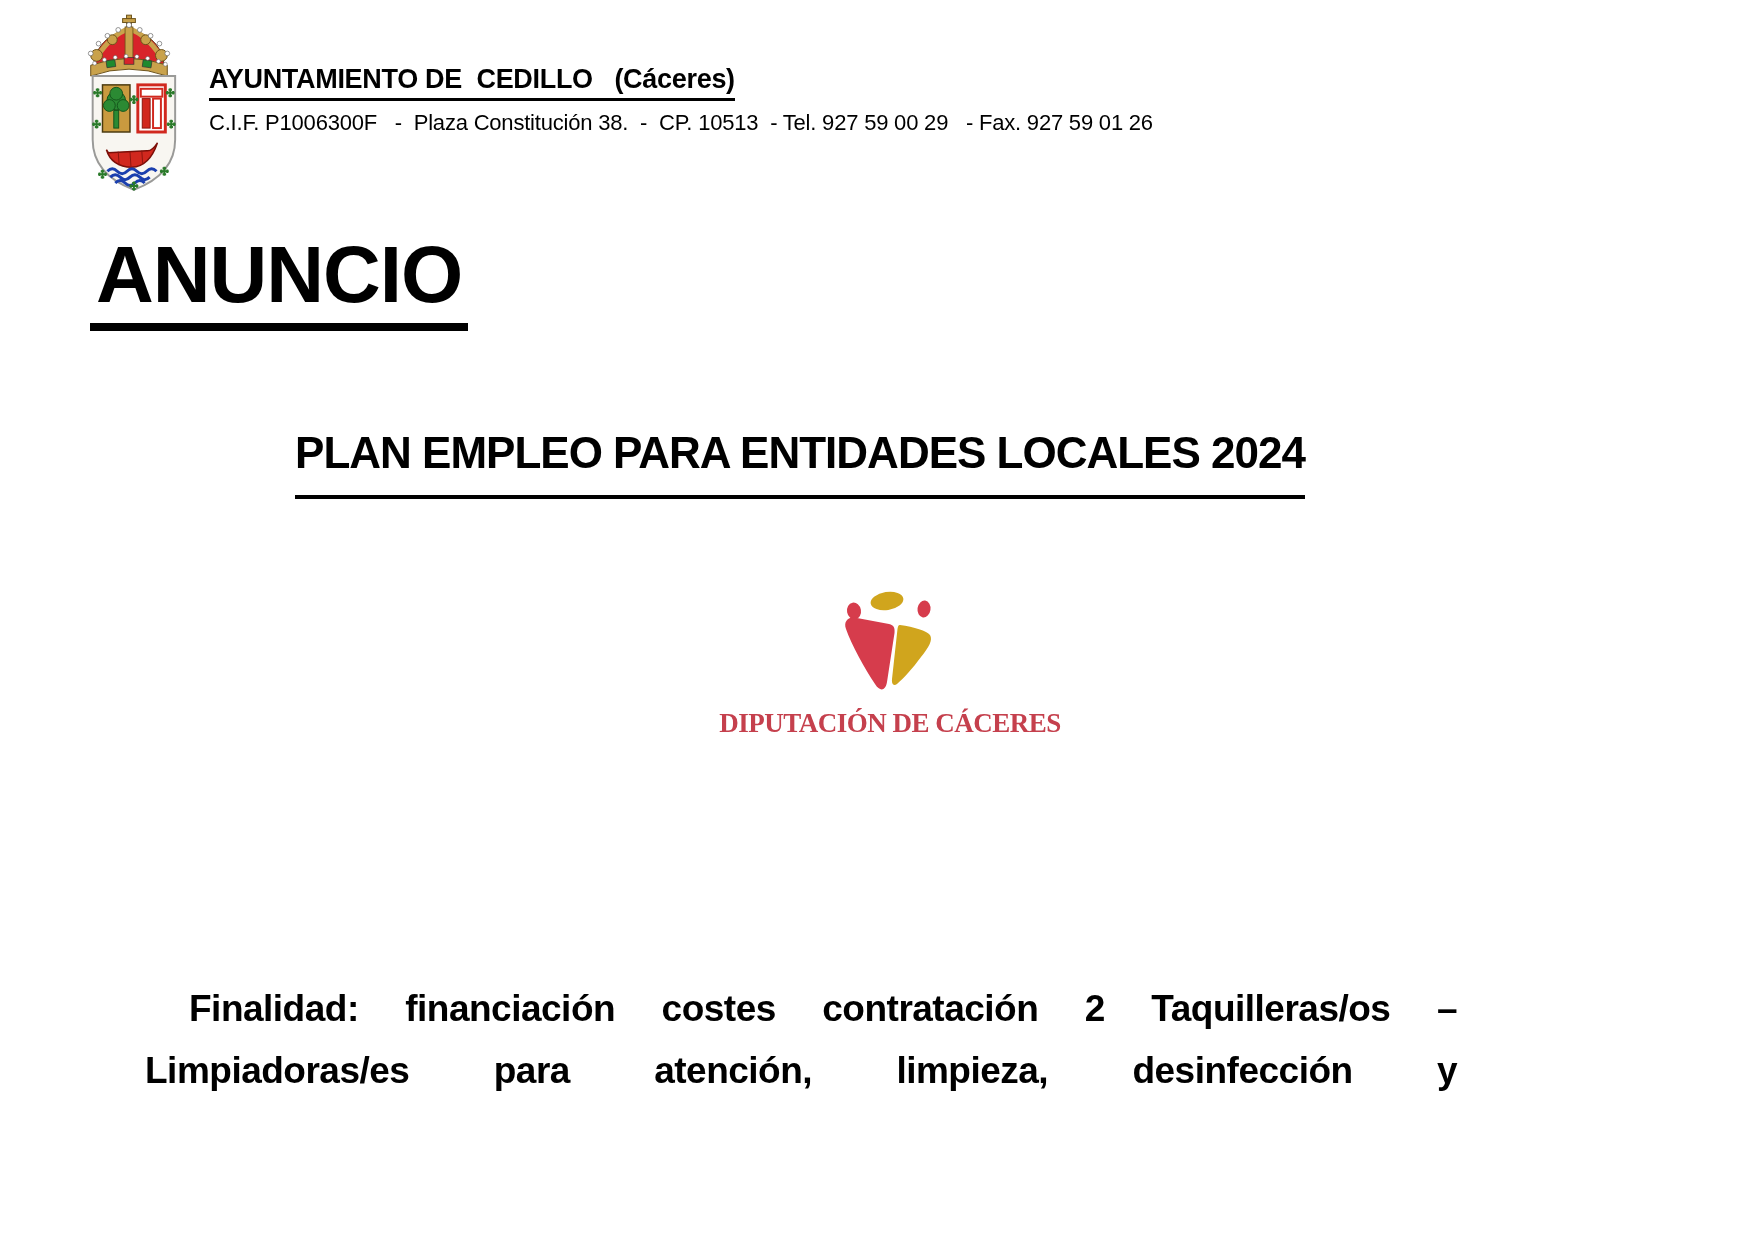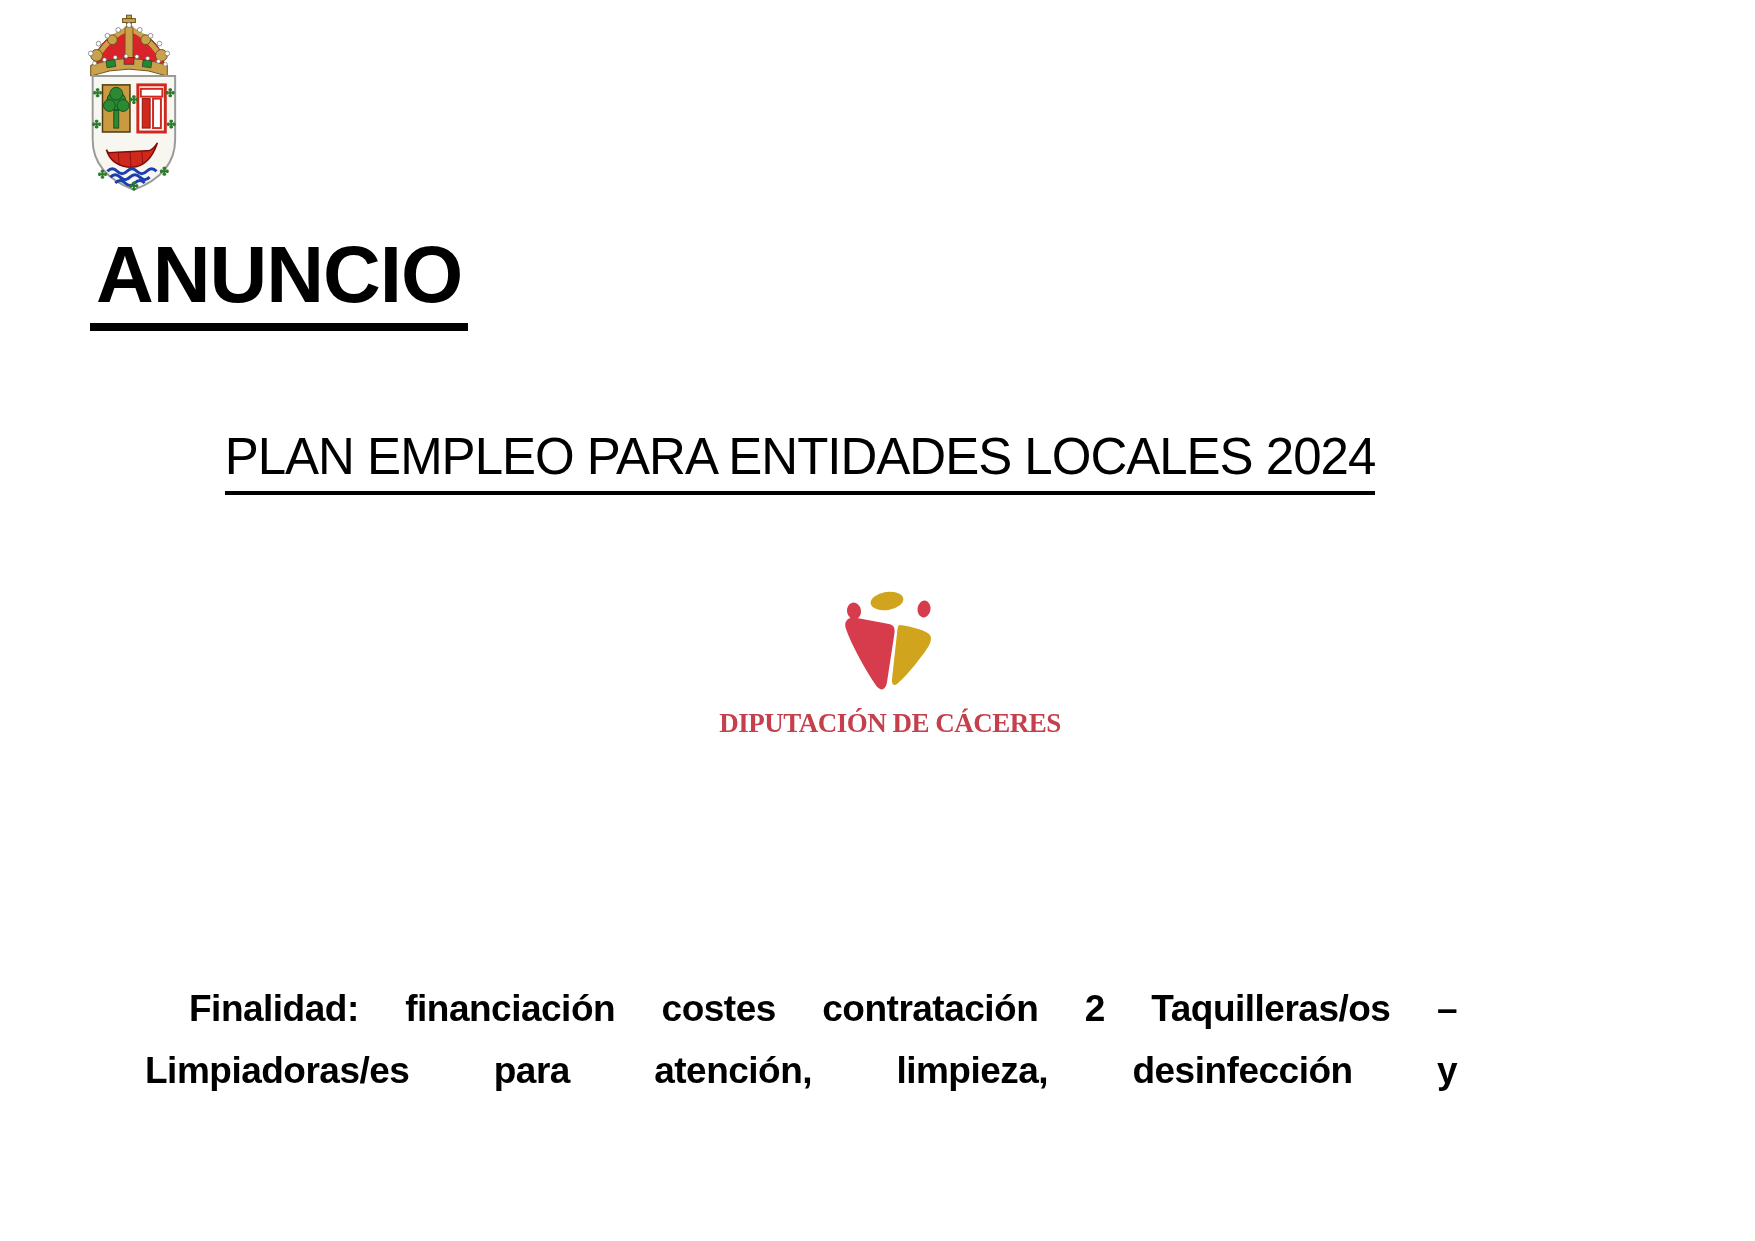--- a/index.html
+++ b/index.html
@@ -20,22 +20,22 @@
   .hdr-cif{font-size:22px;margin-top:9px;letter-spacing:-0.2px;white-space:pre-wrap;}
 
   
   .anuncio{position:absolute;top:233px;left:90px;width:1310px;text-align:left;}
   .anuncio span{
     display:inline-block;font-size:80px;font-weight:700;letter-spacing:-1px;
     border-bottom:8px solid #000;padding:0 6px 6px 6px;line-height:1.05;
   }
   .plan{position:absolute;top:428px;left:145px;width:1310px;text-align:center;}
   .plan span{
-    display:inline-block;font-size:51px;font-weight:400;letter-spacing:-1px;
-    border-bottom:4px solid #000;padding-bottom:4px;line-height:1.15;
+    display:inline-block;font-size:44px;font-weight:700;letter-spacing:-1px;
+    border-bottom:4px solid #000;padding-bottom:16px;line-height:1.15;
   }
 
   
   .dip{position:absolute;top:590px;left:235px;width:1310px;text-align:center;}
   .dip-logo{width:100px;height:106px;display:inline-block;}
   .dip-label{
     margin-top:8px;font-family:"Liberation Serif", serif;font-size:27px;
     color:var(--dip-label-text,#C5404D);letter-spacing:-0.5px;font-weight:600;
   }
   .logo-red{fill:var(--dip-red,#D63C4C);}
@@ -143,20 +143,24 @@
           <use href="#cc" transform="translate(60,87)"></use>
           <use href="#cc" transform="translate(97,80)"></use>
           <use href="#cc" transform="translate(22,112)"></use>
           <use href="#cc" transform="translate(98,112)"></use>
           <use href="#cc" transform="translate(28,163)"></use>
           <use href="#cc" transform="translate(91,160)"></use>
           <use href="#cc" transform="translate(60,175)"></use>
         </g>
       </g>
     </svg>
+    <div class="hdr-text">
+      <div class="hdr-title">AYUNTAMIENTO DE  CEDILLO   (Cáceres)</div>
+      <div class="hdr-cif">C.I.F. P1006300F   -  Plaza Constitución 38.  -  CP. 10513  - Tel. 927 59 00 29   - Fax. 927 59 01 26</div>
+    </div>
   </header>
 
   <h1 class="anuncio" style="margin:0;font-weight:700;">
     <span>ANUNCIO</span>
   </h1>
 
   <h2 class="plan" style="margin:0;font-weight:700;">
     <span>PLAN EMPLEO PARA ENTIDADES LOCALES 2024</span>
   </h2>
 

